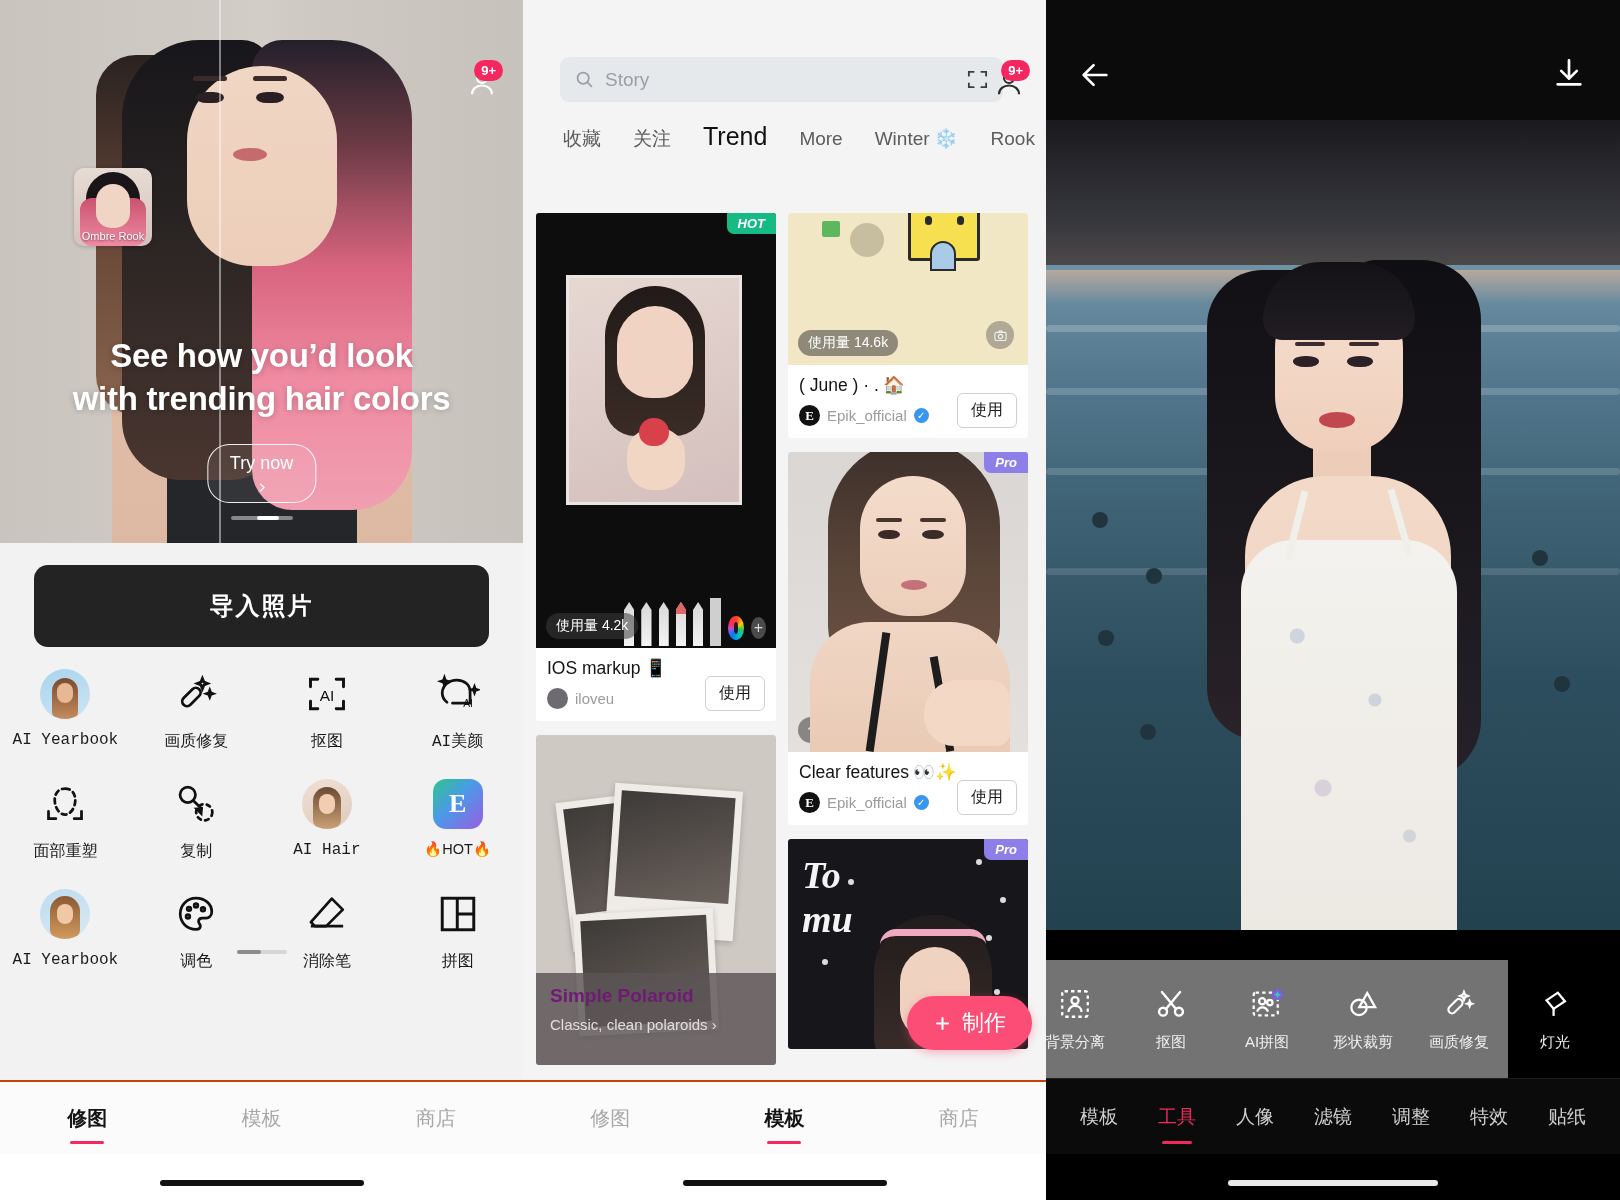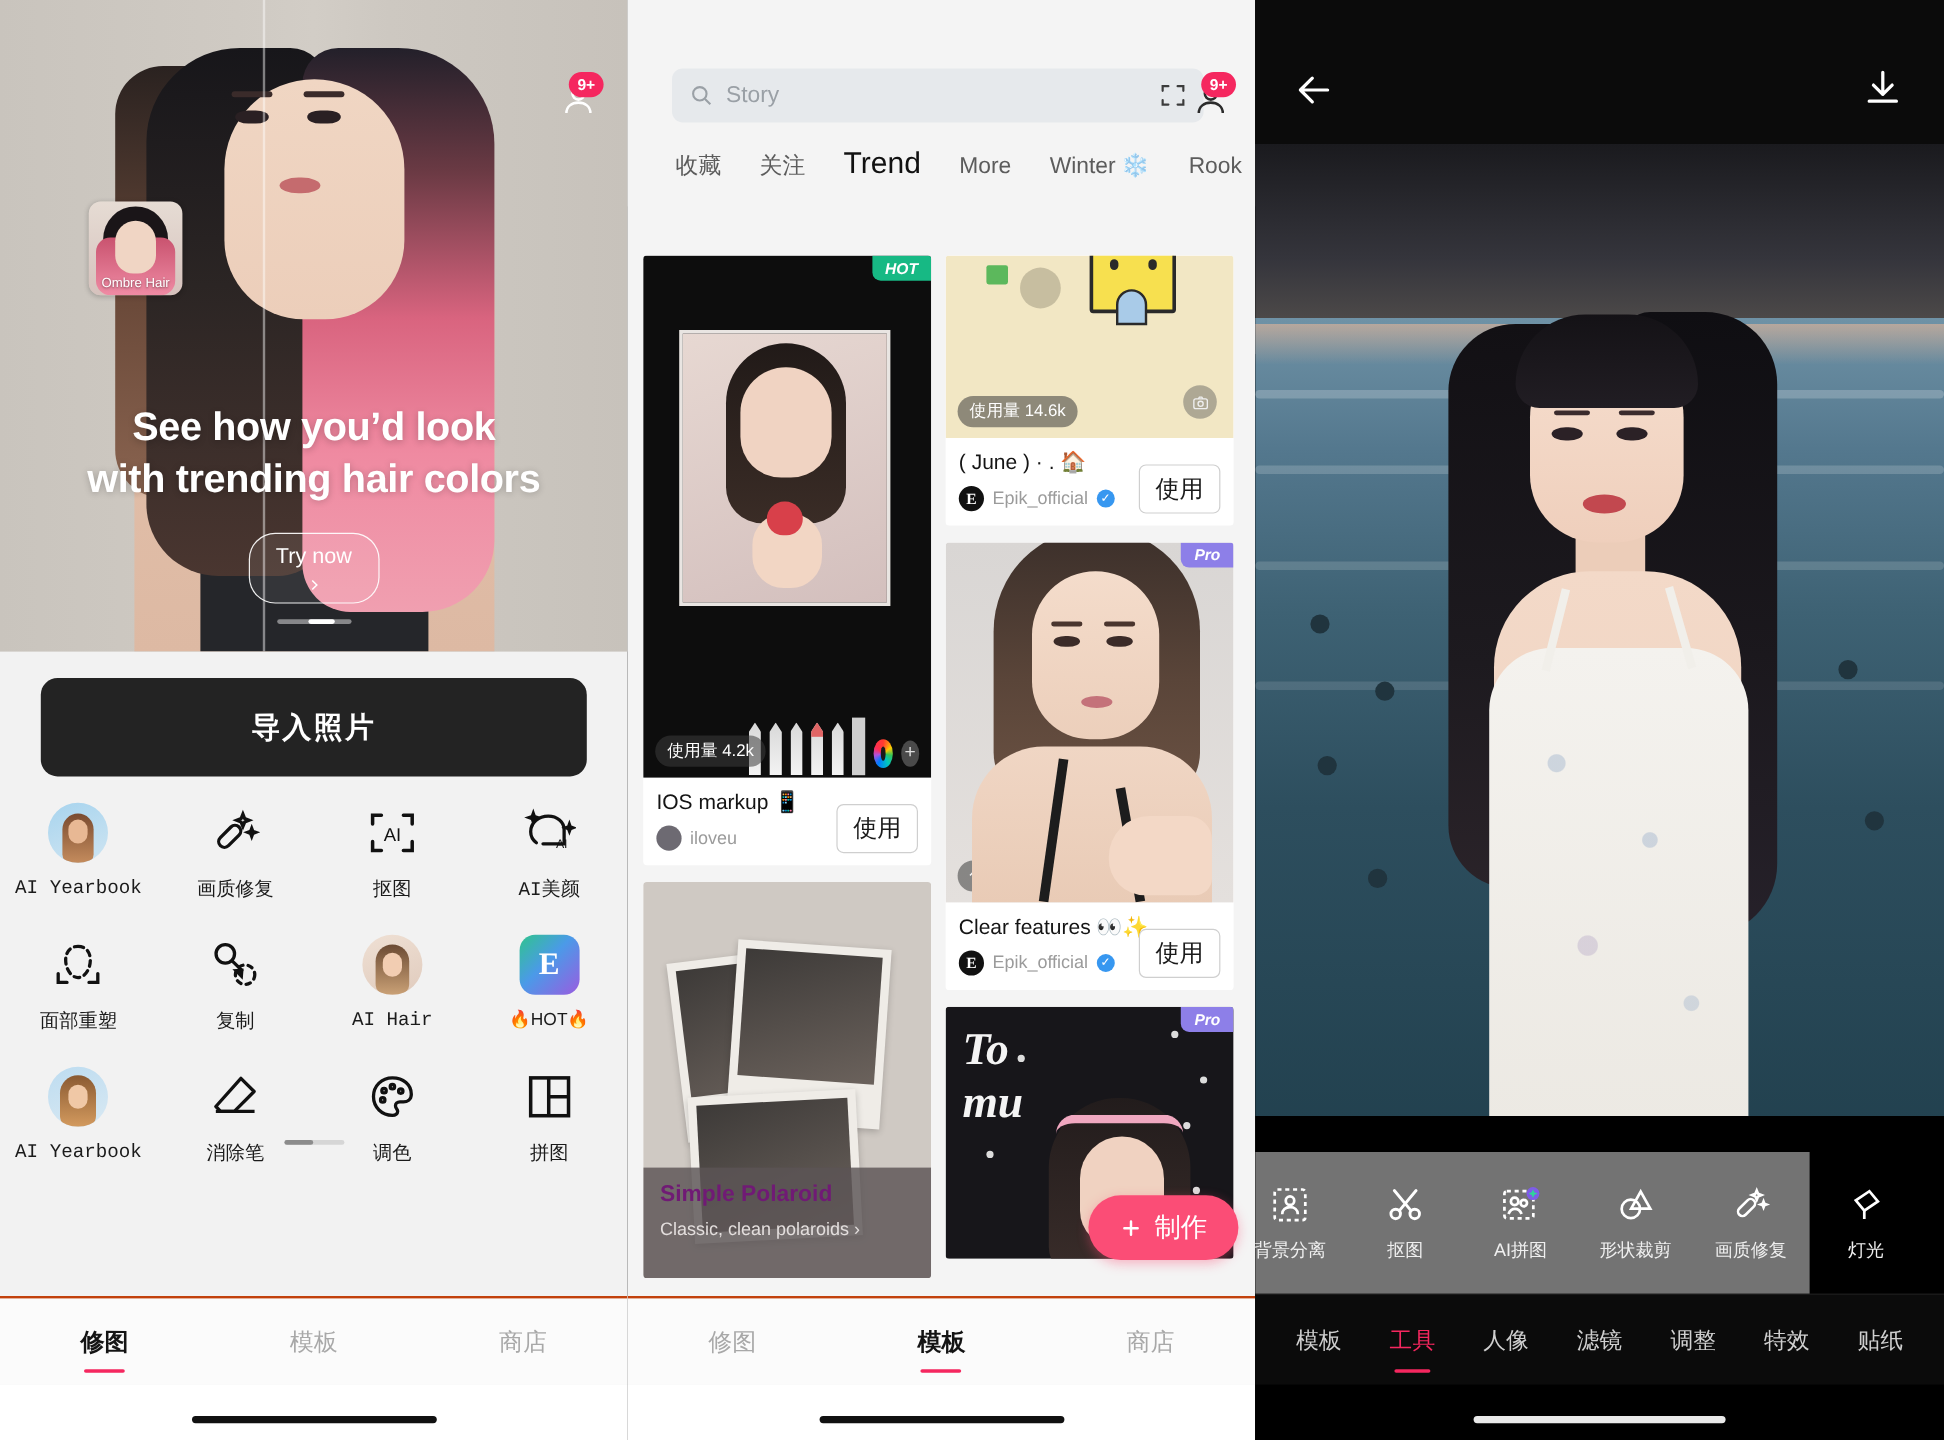--- a/index.html
+++ b/index.html
@@ -186,21 +186,21 @@
   .tag-pro { position: absolute; top: 0; right: 0; background: #8d7fe8; color: #fff;
              font-size: 13px; font-style: italic; font-weight: 700; padding: 3px 11px; border-radius: 0 0 0 7px;}
   .card-body { padding: 10px 11px 12px 11px; position: relative; }
   .card-title { font-size: 17.5px; color: #141414; font-weight: 500; margin-bottom: 9px; }
   .card-user { display: flex; align-items: center; gap: 7px; font-size: 15px; color: #9b9b9b; }
   .ua { width: 21px; height: 21px; border-radius: 50%; background: #6d6a72; overflow:hidden; position:relative;}
   .ua.epik { background:#111; color:#fff; display:flex; align-items:center; justify-content:center; font-size:13px; font-weight:800; font-family:"Liberation Serif",serif;}
   .verified { width: 15px; height: 15px; border-radius: 50%; background: #3797f0; color: #fff;
               font-size: 10px; display: flex; align-items: center; justify-content: center; }
   .use-btn { position: absolute; right: 11px; bottom: 10px; border: 1px solid #cfcfcf;
-             border-radius: 6px; padding: 6px 13px; font-size: 20px; color: #1a1a1a; background:#fff;}
+             border-radius: 6px; padding: 6px 13px; font-size: 16px; color: #1a1a1a; background:#fff;}
 
   
   .art-markup { height: 435px; background: #0d0d0d; position: relative; }
   .mk-photo { position:absolute; top: 62px; left: 30px; width: 176px; height: 230px;
               background: linear-gradient(160deg,#e7d8d2,#d3bfbd); border: 3px solid #e9e5e2; }
   .mk-hair { position:absolute; top: 8px; left: 36px; width: 100px; height: 150px; background: linear-gradient(180deg,#211a18,#3a2c26); border-radius: 50px 50px 30px 30px;}
   .mk-hair:after{content:"";position:absolute;top:20px;left:12px;width:76px;height:92px;background:#f0d3c2;border-radius:38px 38px 34px 34px;}
   .mk-hand { position:absolute; bottom: 12px; left: 58px; width: 58px; height: 62px; background:#f2d6c4; border-radius: 26px;}
   .mk-berry{ position:absolute; bottom: 56px; left: 70px; width: 30px; height: 28px; background:#d8404a; border-radius: 15px 15px 14px 14px;}
   .pens { position: absolute; bottom: 0; left: 0; right: 0; height: 60px; display: flex; align-items: flex-end; gap: 7px; padding: 0 10px 2px 88px;}
@@ -333,21 +333,21 @@
       <div class="brow r"></div>
       <div class="eye l"></div>
       <div class="eye r"></div>
       <div class="lips"></div>
       <div class="split-line"></div>
 
       <div class="swatch">
         <div class="sw-hair-d"></div>
         <div class="sw-face"></div>
         <div class="sw-hair-p"></div>
-        <div class="swatch-label">Ombre Hair</div>
+        <div class="swatch-label">Ombre Rook</div>
       </div>
 
       <div class="hero-badge">
         <svg class="person-ic" viewBox="0 0 24 24" fill="none" stroke="#ffffff" stroke-width="1.7">
           <circle cx="12" cy="8" r="4"></circle>
             <path d="M4 21c0-4.4 3.6-7 8-7s8 2.6 8 7"></path>
         </svg>
         <div class="badge-pill">9+</div>
       </div>
 
@@ -443,43 +443,43 @@
             <div class="epik-ic">E</div>
           </div>
         <div class="hot-lbl">🔥HOT🔥</div>
       </div>
 
       <div class="tool">
         <div class="tool-ic">
             <div class="avatar-ic av3"></div>
           </div>
         <div class="tool-lbl">AI Yearbook</div>
-      </div>
-
-      <div class="tool">
-        <div class="tool-ic">
-          <svg width="44" height="44" viewBox="0 0 24 24" fill="none" stroke="#111" stroke-width="1.5" stroke-linejoin="round">
-            <path d="M14.6 3.6l6 6-9 9H5.4l-2.2-2.2z"></path>
-              <path d="M3.2 18.6h17.6"></path>
-          </svg>
-        </div>
-        <div class="tool-lbl">消除笔</div>
       </div>
 
       <div class="tool">
         <div class="tool-ic">
           <svg width="44" height="44" viewBox="0 0 24 24" fill="none" stroke="#111" stroke-width="1.5">
             <path d="M12 3.4c5 0 8.6 3.2 8.6 7.4 0 2.6-2 3.5-3.6 3.5h-1.6c-1.2 0-2 .8-2 1.8 0 .5.2.9.5 1.3.3.4.5.8.5 1.2 0 1-.9 1.8-2.4 1.8-4.8 0-8.6-3.6-8.6-8.5S7.2 3.4 12 3.4z"></path>
             <circle cx="8.2" cy="9.2" r="1"></circle>
               <circle cx="12" cy="7.4" r="1"></circle>
               <circle cx="15.8" cy="9.4" r="1"></circle>
               <circle cx="7.6" cy="13.4" r="1"></circle>
           </svg>
         </div>
         <div class="tool-lbl">调色</div>
+      </div>
+
+      <div class="tool">
+        <div class="tool-ic">
+          <svg width="44" height="44" viewBox="0 0 24 24" fill="none" stroke="#111" stroke-width="1.5" stroke-linejoin="round">
+            <path d="M14.6 3.6l6 6-9 9H5.4l-2.2-2.2z"></path>
+              <path d="M3.2 18.6h17.6"></path>
+          </svg>
+        </div>
+        <div class="tool-lbl">消除笔</div>
       </div>
 
       <div class="tool">
         <div class="tool-ic">
           <svg width="44" height="44" viewBox="0 0 24 24" fill="none" stroke="#111" stroke-width="1.6">
             <rect x="3.4" y="3.4" width="17.2" height="17.2"></rect>
               <path d="M11.6 3.4v17.2M11.6 12h9"></path>
           </svg>
         </div>
         <div class="tool-lbl">拼图</div>

